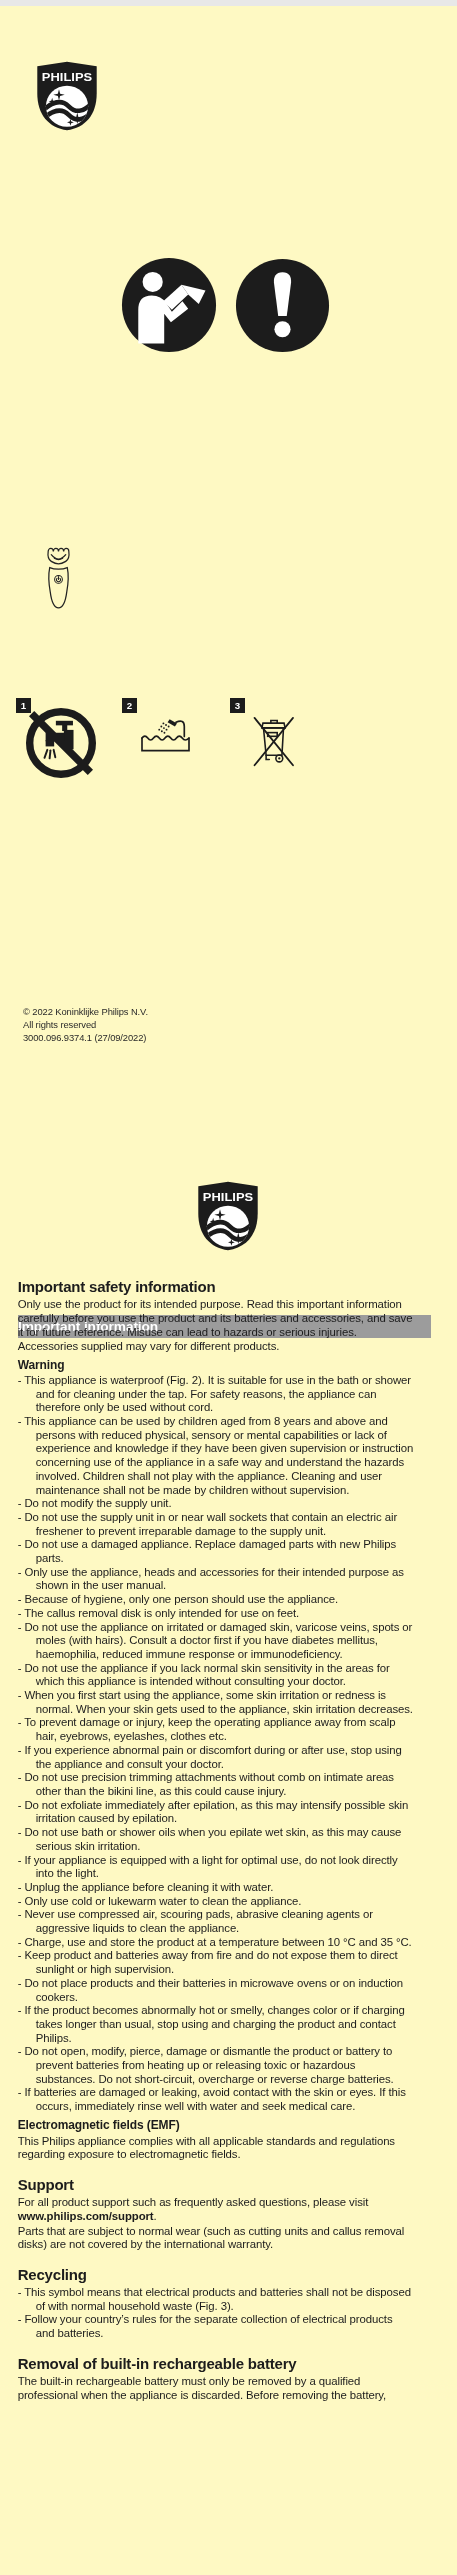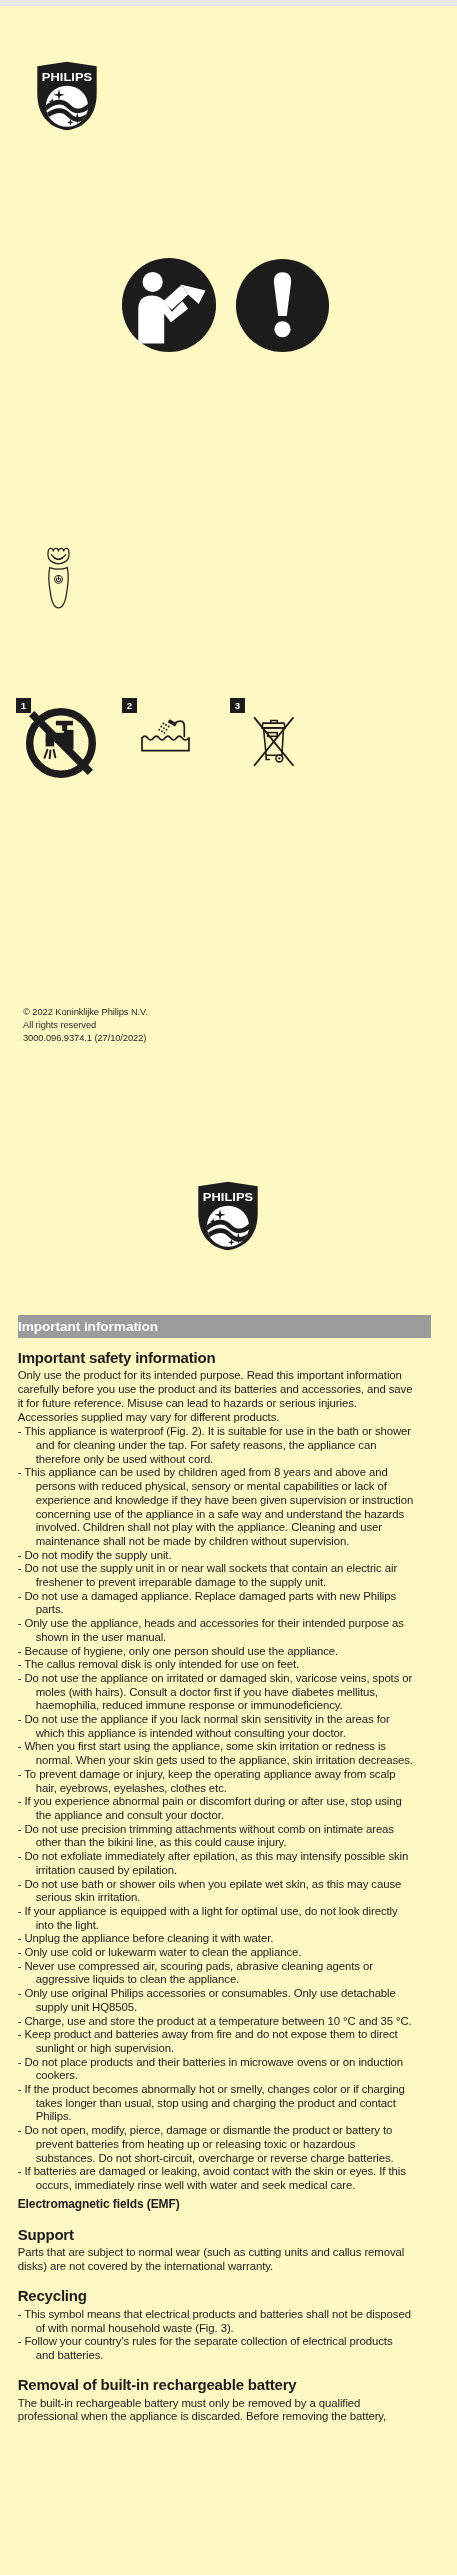--- a/index.html
+++ b/index.html
@@ -139,21 +139,21 @@
       <circle cx="61" cy="90" r="2.2" fill="#1c1c1c" stroke="none"></circle>
       <path d="M36 84 V92 H42"></path>
       <line x1="14" y1="13" x2="87" y2="103" stroke-width="3.4"></line>
       <line x1="87" y1="13" x2="14" y2="103" stroke-width="3.4"></line>
     </svg>
   </div>
 
   <div class="abs copyright" style="left:23px;top:999px;">
     <div>© 2022 Koninklijke Philips N.V.</div>
     <div>All rights reserved</div>
-    <div>3000.096.9374.1 (27/10/2022)</div>
+    <div>3000.096.9374.1 (27/09/2022)</div>
   </div>
 
   <div class="abs" style="left:196px;top:1174px;">
     <svg width="64" height="72" viewBox="0 0 112 126">
       <path d="M4 11 L56 3 L108 11 V58 C108 96 88 118 56 123 C24 118 4 96 4 58 Z" fill="#1c1c1c"></path>
       <text x="56" y="37" text-anchor="middle" font-family="Liberation Sans, sans-serif" font-size="20" font-weight="bold" fill="#ffffff" textLength="88" lengthAdjust="spacingAndGlyphs">PHILIPS</text>
       <ellipse cx="56" cy="81" rx="37" ry="36" fill="#ffffff"></ellipse>
       <clipPath id="emb2">
           <ellipse cx="56" cy="81" rx="37" ry="36"></ellipse>
         </clipPath>
@@ -167,25 +167,26 @@
         <polygon points="74,92 76,100 84,102 76,104 74,112 72,104 64,102 72,100"></polygon>
         <polygon points="62,103 63.3,107.5 68,109 63.3,110.5 62,115 60.7,110.5 56,109 60.7,107.5"></polygon>
       </g>
     </svg>
   </div>
 
   <div class="abs banner" style="left:18px;top:1309px;width:413px;">
     <span>Important information</span>
   </div>
 
-  <div class="abs content" style="left:17.7px;top:1343px;">
+  <div class="abs content" style="left:17.7px;top:1272px;">
 
     <h1 class="first">Important safety information</h1>
     <p>Only use the product for its intended purpose. Read this important information carefully before you use the product and its batteries and accessories, and save it for future reference. Misuse can lead to hazards or serious injuries. Accessories supplied may vary for different products.</p>
 
+    <h2>Warning</h2>
     <div>
       <div class="bullet">- This appliance is waterproof (Fig. 2). It is suitable for use in the bath or shower and for cleaning under the tap. For safety reasons, the appliance can therefore only be used without cord.</div>
       <div class="bullet">- This appliance can be used by children aged from 8 years and above and persons with reduced physical, sensory or mental capabilities or lack of experience and knowledge if they have been given supervision or instruction concerning use of the appliance in a safe way and understand the hazards involved. Children shall not play with the appliance. Cleaning and user maintenance shall not be made by children without supervision.</div>
       <div class="bullet">- Do not modify the supply unit.</div>
       <div class="bullet">- Do not use the supply unit in or near wall sockets that contain an electric air freshener to prevent irreparable damage to the supply unit.</div>
       <div class="bullet">- Do not use a damaged appliance. Replace damaged parts with new Philips parts.</div>
       <div class="bullet">- Only use the appliance, heads and accessories for their intended purpose as shown in the user manual.</div>
       <div class="bullet">- Because of hygiene, only one person should use the appliance.</div>
       <div class="bullet">- The callus removal disk is only intended for use on feet.</div>
       <div class="bullet">- Do not use the appliance on irritated or damaged skin, varicose veins, spots or moles (with hairs). Consult a doctor first if you have diabetes mellitus, haemophilia, reduced immune response or immunodeficiency.</div>
@@ -193,32 +194,33 @@
       <div class="bullet">- When you first start using the appliance, some skin irritation or redness is normal. When your skin gets used to the appliance, skin irritation decreases.</div>
       <div class="bullet">- To prevent damage or injury, keep the operating appliance away from scalp hair, eyebrows, eyelashes, clothes etc.</div>
       <div class="bullet">- If you experience abnormal pain or discomfort during or after use, stop using the appliance and consult your doctor.</div>
       <div class="bullet">- Do not use precision trimming attachments without comb on intimate areas other than the bikini line, as this could cause injury.</div>
       <div class="bullet">- Do not exfoliate immediately after epilation, as this may intensify possible skin irritation caused by epilation.</div>
       <div class="bullet">- Do not use bath or shower oils when you epilate wet skin, as this may cause serious skin irritation.</div>
       <div class="bullet">- If your appliance is equipped with a light for optimal use, do not look directly into the light.</div>
       <div class="bullet">- Unplug the appliance before cleaning it with water.</div>
       <div class="bullet">- Only use cold or lukewarm water to clean the appliance.</div>
       <div class="bullet">- Never use compressed air, scouring pads, abrasive cleaning agents or aggressive liquids to clean the appliance.</div>
-      <div class="bullet">- Only use original Philips accessories or consumables. Only use detachable supply unit HQ8505.</div>
       <div class="bullet">- Charge, use and store the product at a temperature between 10 °C and 35 °C.</div>
       <div class="bullet">- Keep product and batteries away from fire and do not expose them to direct sunlight or high supervision.</div>
       <div class="bullet">- Do not place products and their batteries in microwave ovens or on induction cookers.</div>
       <div class="bullet">- If the product becomes abnormally hot or smelly, changes color or if charging takes longer than usual, stop using and charging the product and contact Philips.</div>
       <div class="bullet">- Do not open, modify, pierce, damage or dismantle the product or battery to prevent batteries from heating up or releasing toxic or hazardous substances. Do not short-circuit, overcharge or reverse charge batteries.</div>
       <div class="bullet">- If batteries are damaged or leaking, avoid contact with the skin or eyes. If this occurs, immediately rinse well with water and seek medical care.</div>
     </div>
 
     <h2>Electromagnetic fields (EMF)</h2>
+    <p>This Philips appliance complies with all applicable standards and regulations regarding exposure to electromagnetic fields.</p>
 
     <h1>Support</h1>
+    <p><span>For all product support such as frequently asked questions, please visit </span><b>www.philips.com/support</b><span>.</span></p>
     <p>Parts that are subject to normal wear (such as cutting units and callus removal disks) are not covered by the international warranty.</p>
 
     <h1>Recycling</h1>
     <div class="bullet">- This symbol means that electrical products and batteries shall not be disposed of with normal household waste (Fig. 3).</div>
     <div class="bullet">- Follow your country’s rules for the separate collection of electrical products and batteries.</div>
 
     <h1>Removal of built-in rechargeable battery</h1>
     <p>The built-in rechargeable battery must only be removed by a qualified professional when the appliance is discarded. Before removing the battery,</p>
 
   </div>

